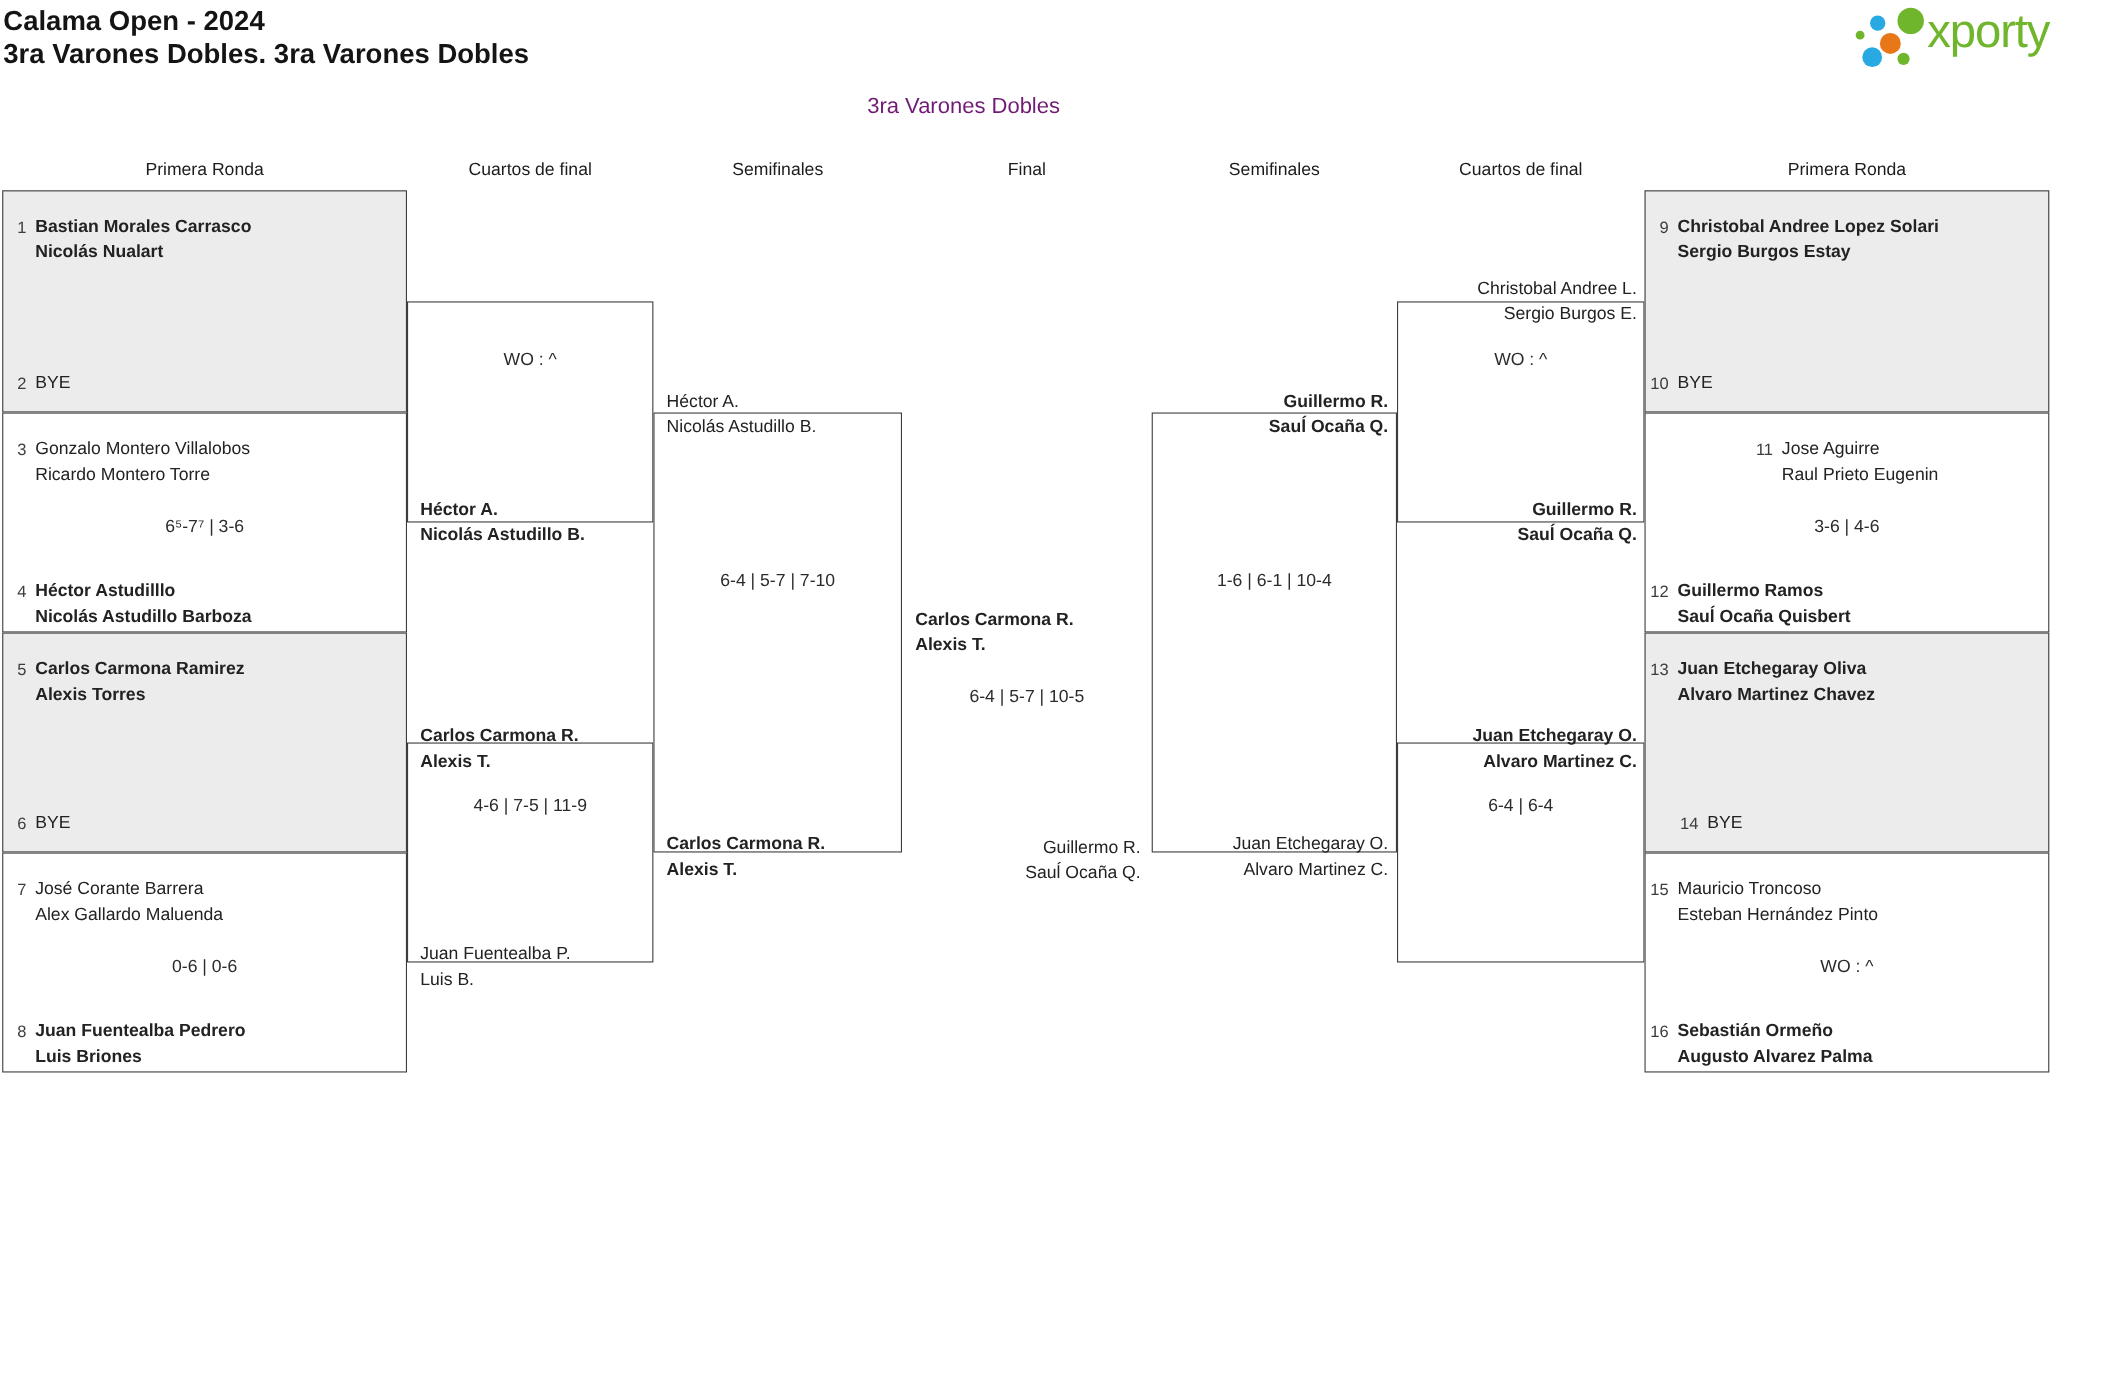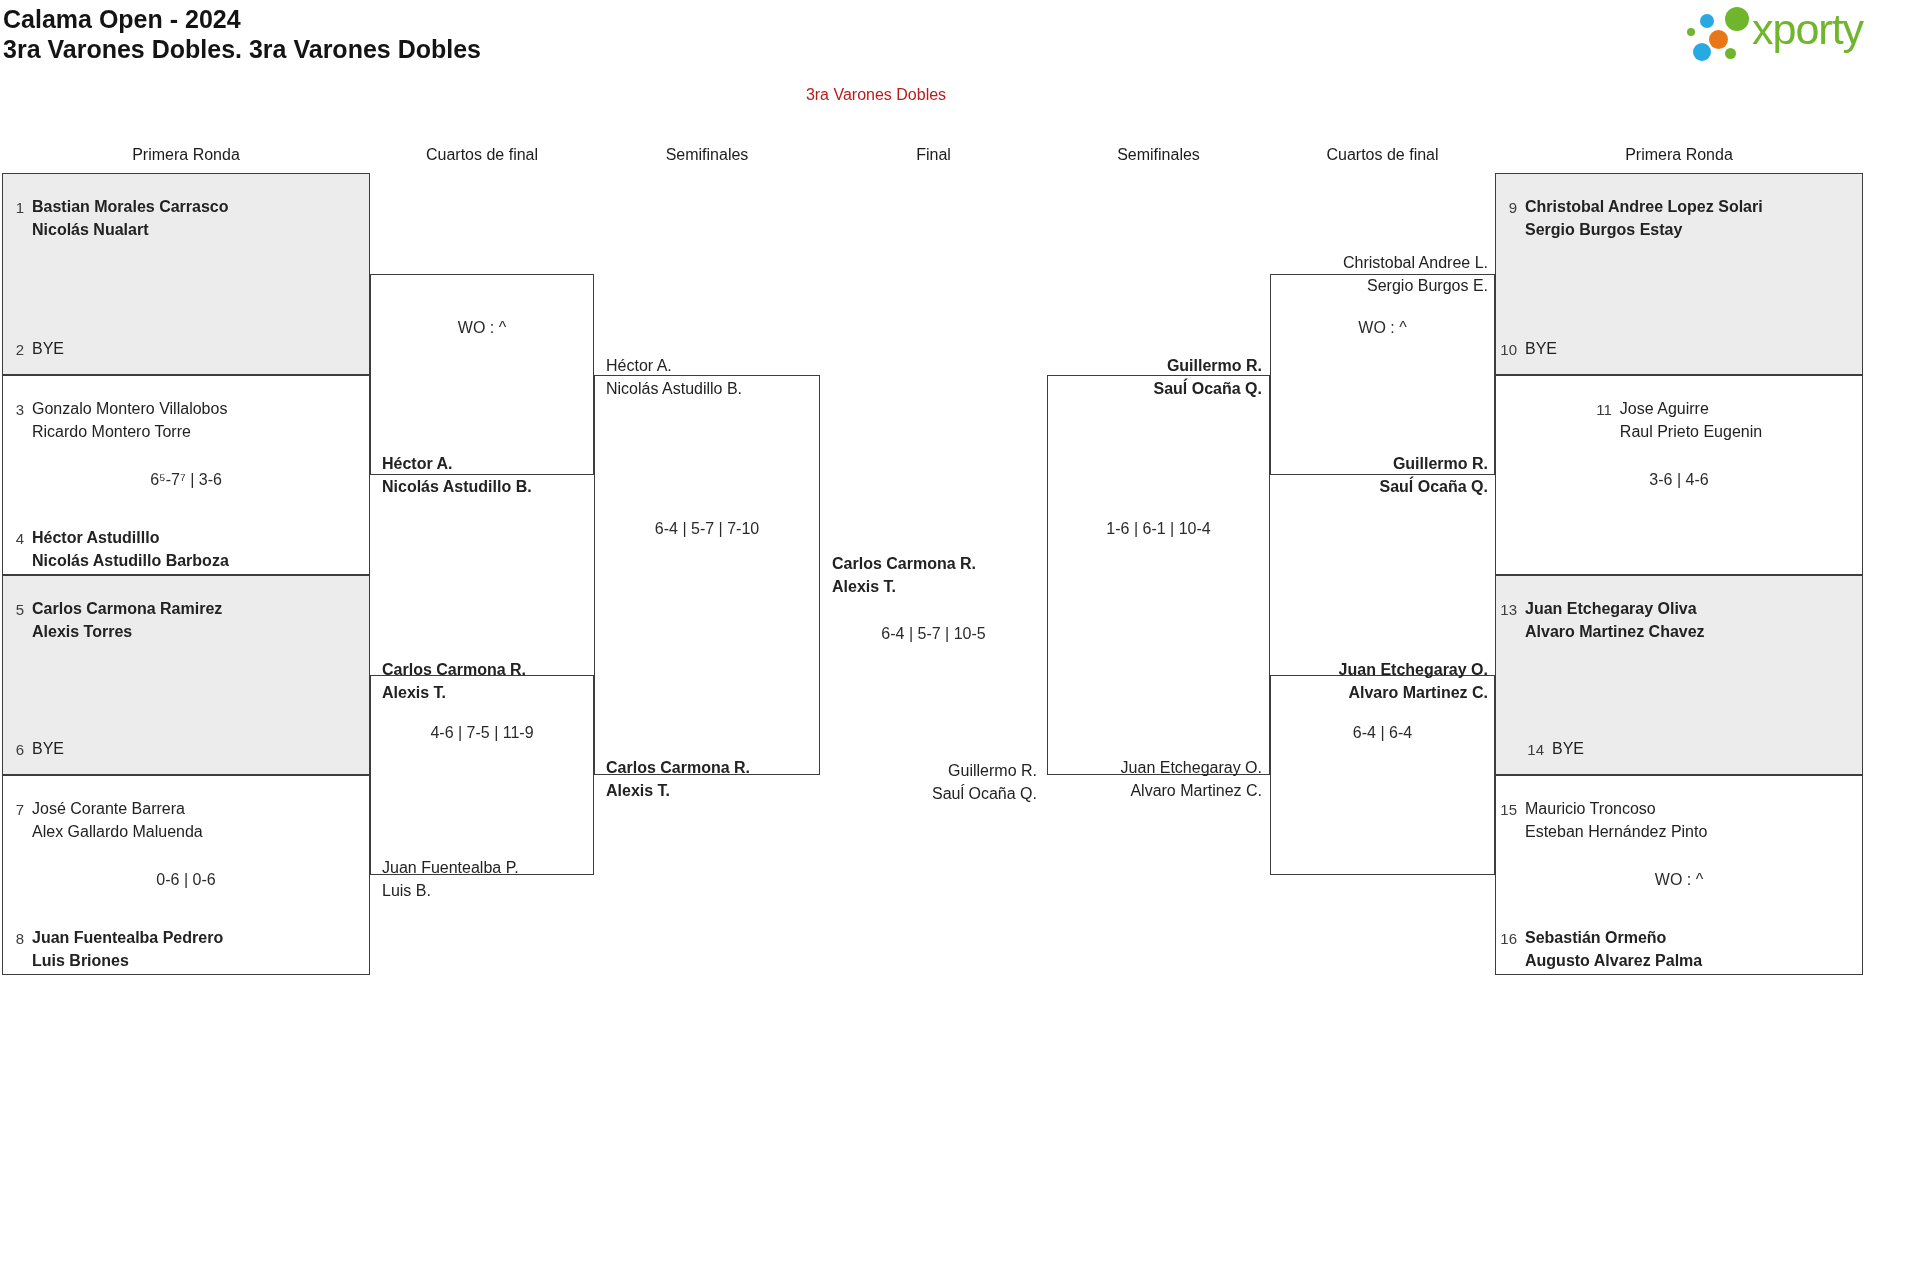--- a/index.html
+++ b/index.html
@@ -1,20 +1,20 @@
 <!DOCTYPE html>
 <html><head>
 <meta charset="utf-8">
 <style>
   html,body{margin:0;padding:0;background:#fff;}
   .page{position:relative;width:1920px;height:1266px;background:#fff;overflow:hidden;
         font-family:"Liberation Sans",sans-serif;color:#222;}
   .page-title{position:absolute;left:3px;top:4px;font-size:25px;line-height:30px;font-weight:700;color:#141414;white-space:pre;}
   .page-subtitle{position:absolute;left:3px;top:34px;font-size:25px;line-height:30px;font-weight:700;color:#141414;white-space:pre;}
-  .bracket-title{position:absolute;left:626px;top:86px;width:500px;text-align:center;font-size:16px;font-weight:500;color:#b91c1c;}
+  .bracket-title{position:absolute;left:626px;top:86px;width:500px;text-align:center;font-size:20px;font-weight:500;color:#701a75;}
   .rh{position:absolute;top:146px;font-size:16px;font-weight:500;text-align:center;color:#1c1c1c;}
   .box{position:absolute;border:1px solid #3d3d3d;box-sizing:border-box;background:#fff;}
   .box.gray{background:#ececec;}
   .entry{position:absolute;display:flex;font-size:16px;line-height:23px;color:#222;}
   .entry .seed{width:20px;text-align:right;font-size:15px;color:#3d3d3d;flex:none;padding-top:1px;margin-right:8px;font-weight:400;}
   .names{white-space:pre;}
   .team{position:absolute;font-size:16px;line-height:23px;color:#222;white-space:pre;}
   .team.ra{text-align:right;}
   .b{font-weight:700;}
   .score{position:absolute;font-size:16px;line-height:23px;color:#2b2b2b;text-align:center;}
@@ -106,20 +106,24 @@
     <div class="names b"><div>Christobal Andree Lopez Solari</div><div>Sergio Burgos Estay</div></div>
   </div>
   <div class="entry" style="left:1497px;top:337px;width:360px;">
     <span class="seed">10</span>
     <div class="names"><div>BYE</div></div>
   </div>
   <div class="entry" style="left:1497px;top:397px;width:360px;justify-content:center;">
     <span class="seed">11</span>
     <div class="names"><div>Jose Aguirre</div><div>Raul Prieto Eugenin</div></div>
   </div>
+  <div class="entry" style="left:1497px;top:526px;width:360px;">
+    <span class="seed">12</span>
+    <div class="names b"><div>Guillermo Ramos</div><div>Sauĺ Ocaña Quisbert</div></div>
+  </div>
   <div class="entry" style="left:1497px;top:597px;width:360px;">
     <span class="seed">13</span>
     <div class="names b"><div>Juan Etchegaray Oliva</div><div>Alvaro Martinez Chavez</div></div>
   </div>
   <div class="entry" style="left:1497px;top:737px;width:360px;margin-left:27px;">
     <span class="seed">14</span>
     <div class="names"><div>BYE</div></div>
   </div>
   <div class="entry" style="left:1497px;top:797px;width:360px;">
     <span class="seed">15</span>

